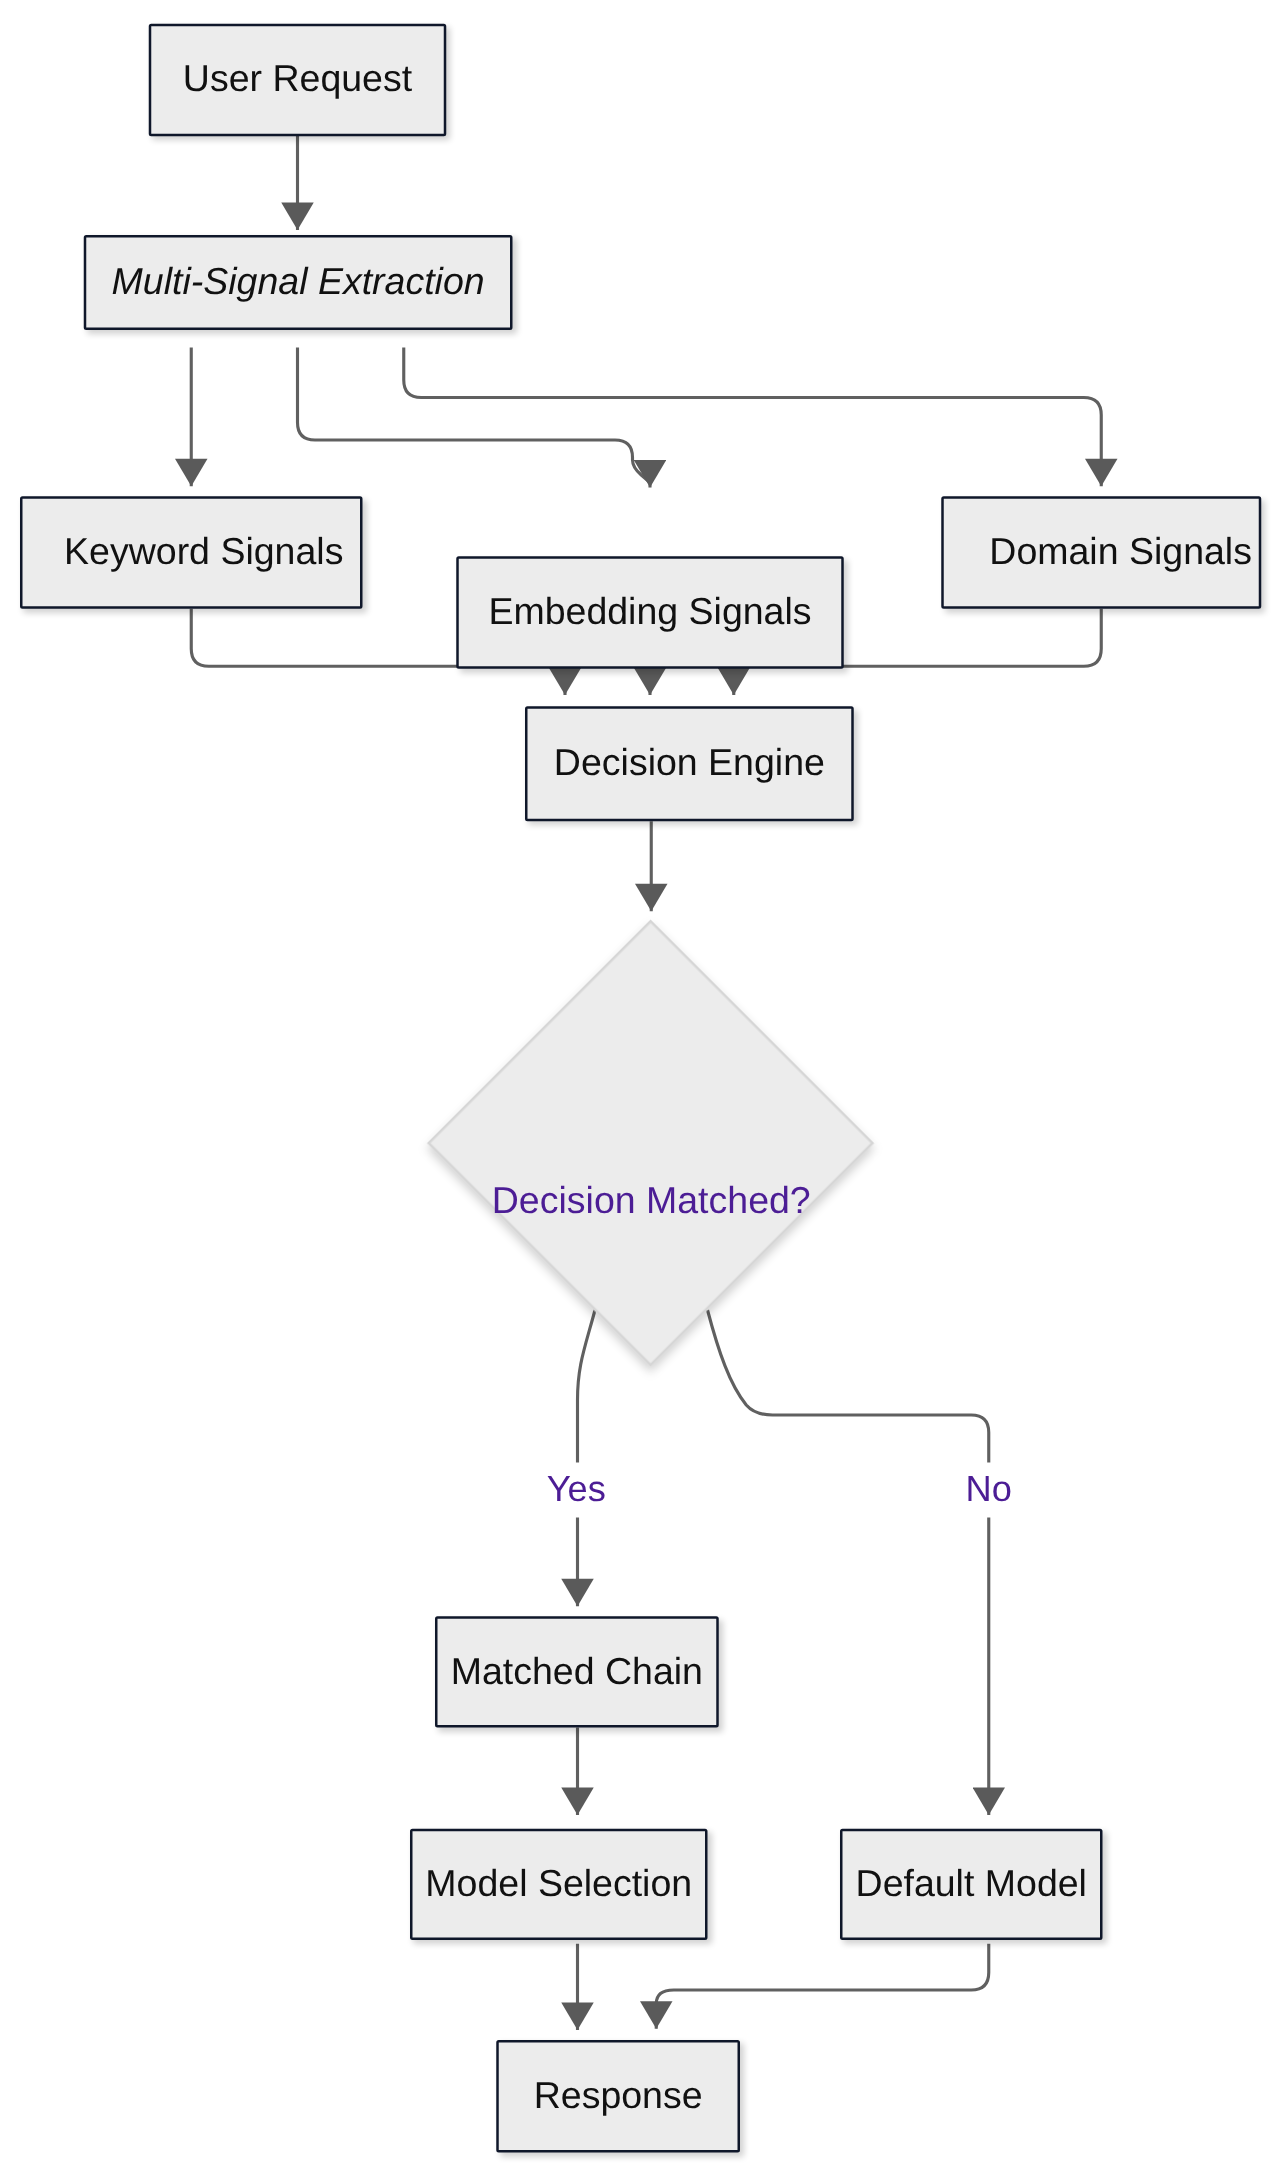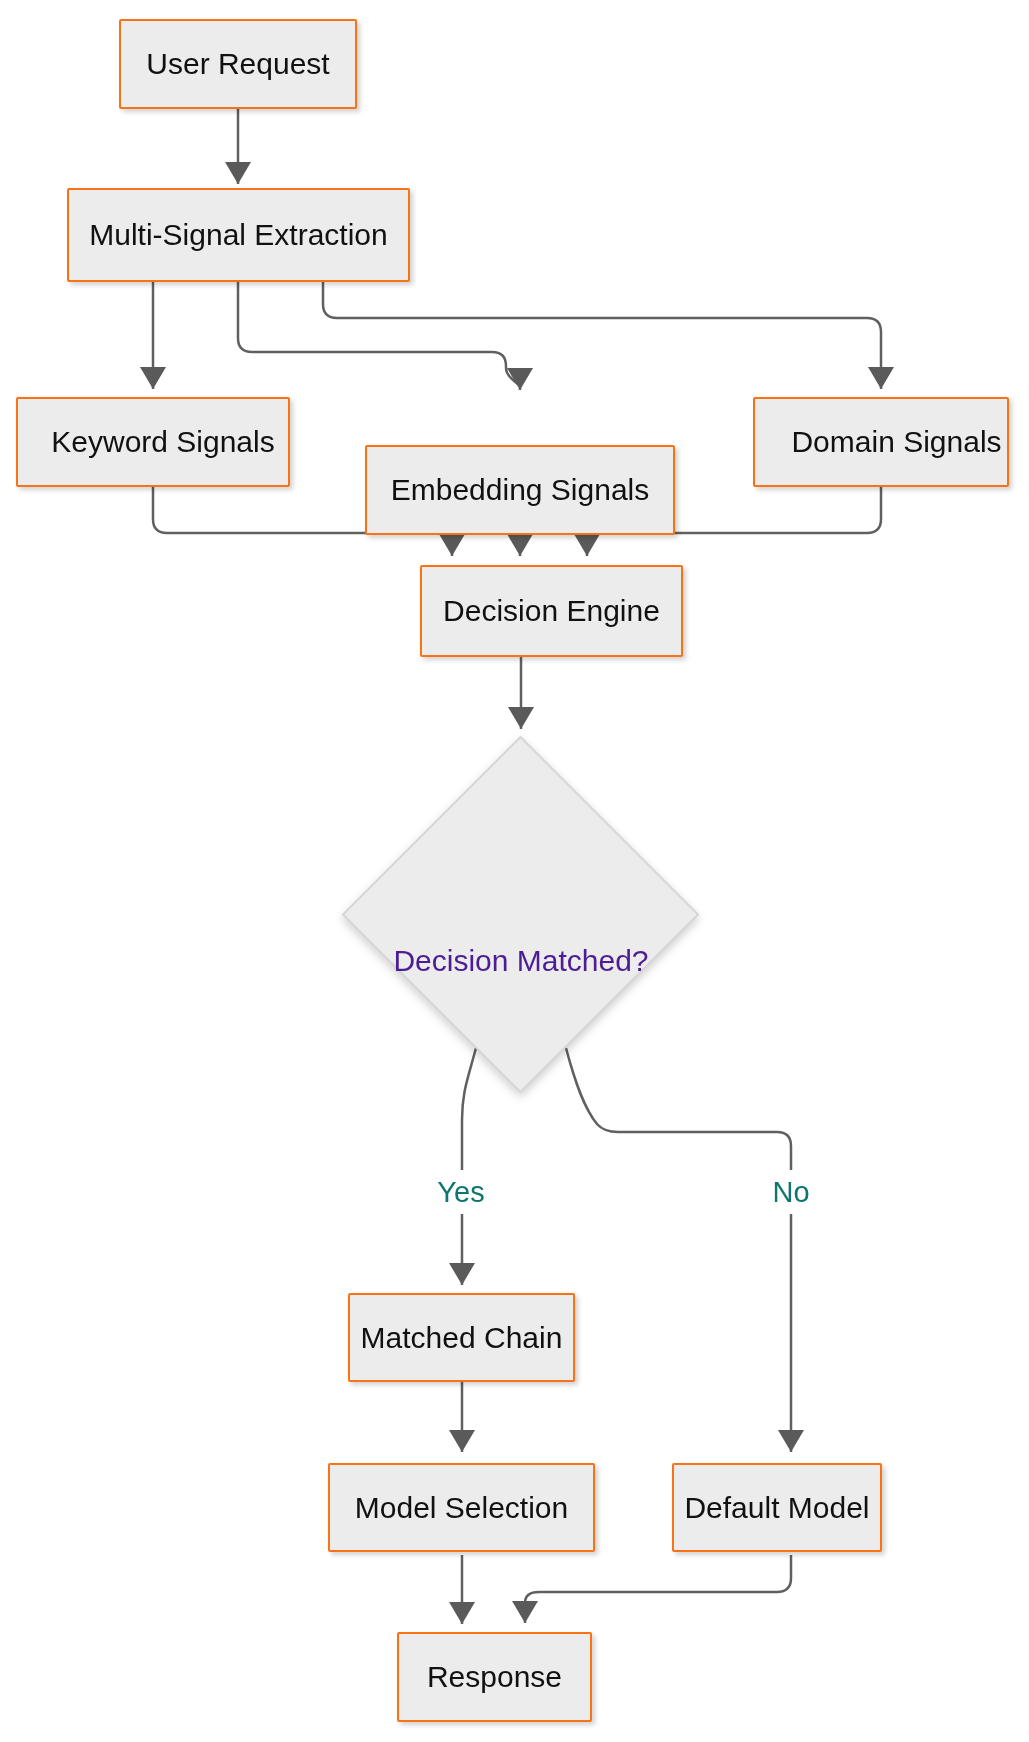--- a/index.html
+++ b/index.html
@@ -6,21 +6,21 @@
   body{
     width:1029px;height:1742px;position:relative;
     background:#ffffff;
     font-family:"Liberation Sans", sans-serif;
     color:#111111;
     overflow:hidden;
   }
   #edge-layer{position:absolute;left:0;top:0;z-index:0;}
   .node{
     position:absolute;z-index:2;box-sizing:border-box;
-    background:#ececec;border:2px solid #f97316;border-radius:2px;
+    background:#ececec;border:2px solid #0f172a;border-radius:2px;
     box-shadow:3px 3px 5px rgba(0,0,0,0.18);
     display:flex;align-items:center;justify-content:center;
     font-size:30px;line-height:1.2;color:#111111;text-align:center;
     white-space:nowrap;
   }
   .diamond-shape{
     position:absolute;z-index:1;box-sizing:border-box;
     left:394px;top:788px;width:253px;height:253px;
     background:#ececec;border:2px solid #d6d6d6;
     transform:rotate(45deg);
@@ -29,21 +29,21 @@
   .diamond-label{
     position:absolute;z-index:2;
     left:381px;top:940px;width:280px;height:42px;
     display:flex;align-items:center;justify-content:center;
     font-size:30px;color:#4c1d95;white-space:nowrap;
   }
   .edge-label{
     position:absolute;z-index:3;
     background:#ffffff;
     display:flex;align-items:center;justify-content:center;
-    font-size:29px;color:#0f766e;
+    font-size:29px;color:#4c1d95;
     height:44px;
   }
   .edge-label.yes{left:411px;top:1170px;width:100px;}
   .edge-label.no{left:741px;top:1170px;width:100px;}
 </style>
 </head>
 <body>
 
 <svg id="edge-layer" width="1029" height="1742" viewBox="0 0 1029 1742">
   <defs>
@@ -65,21 +65,21 @@
     <path d="M462,1382 L462,1452" marker-end="url(#arrow)"></path>
     <path d="M462,1555 L462,1624" marker-end="url(#arrow)"></path>
     <path d="M791,1555 L791,1578 Q791,1592 777,1592 L539,1592 Q525,1592 525,1603 L525,1623" marker-end="url(#arrow)"></path>
   </g>
 </svg>
 
 <div class="node" style="left:119px;top:19px;width:238px;height:90px;">
   <span>User Request</span>
 </div>
 
-<div class="node" style="left:67px;top:188px;width:343px;height:94px;">
+<div class="node" style="left:67px;top:188px;width:343px;height:76px;font-style:italic;">
   <span>Multi-Signal Extraction</span>
 </div>
 
 <div class="node" style="left:16px;top:397px;width:274px;height:90px;padding-left:20px;">
   <span>Keyword Signals</span>
 </div>
 
 <div class="node" style="left:365px;top:397px;width:310px;height:90px;margin-top:48px;">
   <span>Embedding Signals</span>
 </div>
@@ -101,21 +101,21 @@
   <span>Yes</span>
 </div>
 <div class="edge-label no">
   <span>No</span>
 </div>
 
 <div class="node" style="left:348px;top:1293px;width:227px;height:89px;">
   <span>Matched Chain</span>
 </div>
 
-<div class="node" style="left:328px;top:1463px;width:267px;height:89px;">
+<div class="node" style="left:328px;top:1463px;width:238px;height:89px;">
   <span>Model Selection</span>
 </div>
 
 <div class="node" style="left:672px;top:1463px;width:210px;height:89px;">
   <span>Default Model</span>
 </div>
 
 <div class="node" style="left:397px;top:1632px;width:195px;height:90px;text-align:center;">
   <span>Response</span>
 </div>

